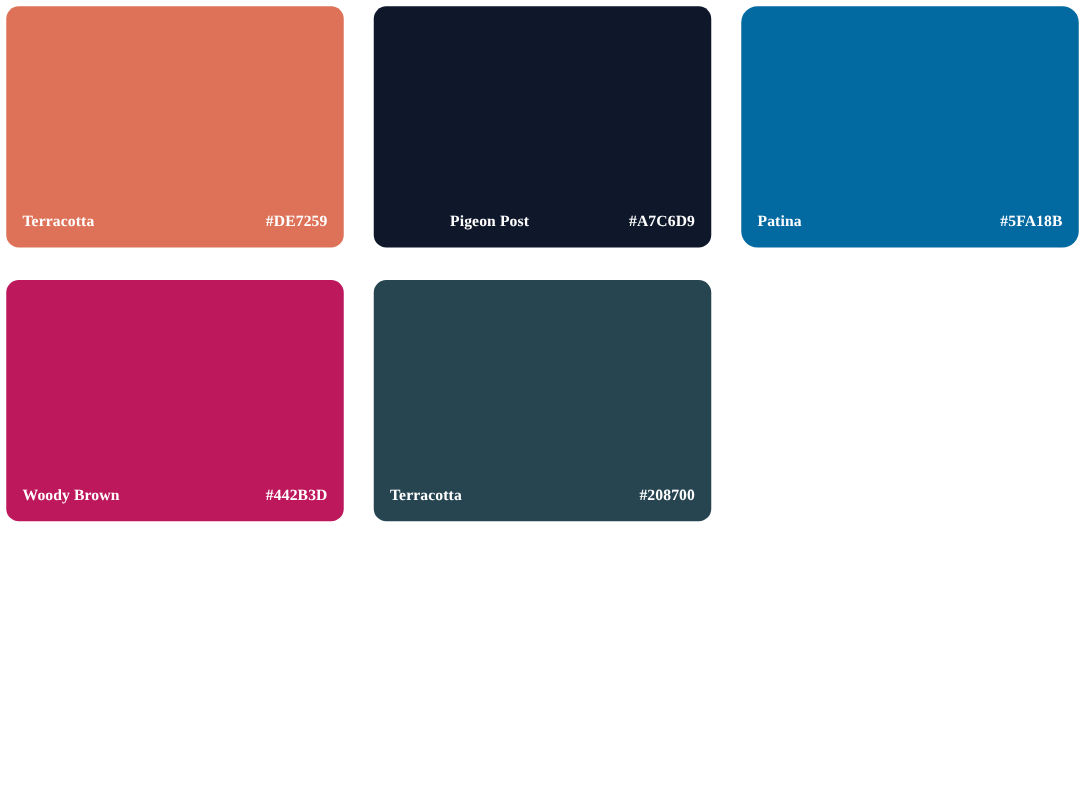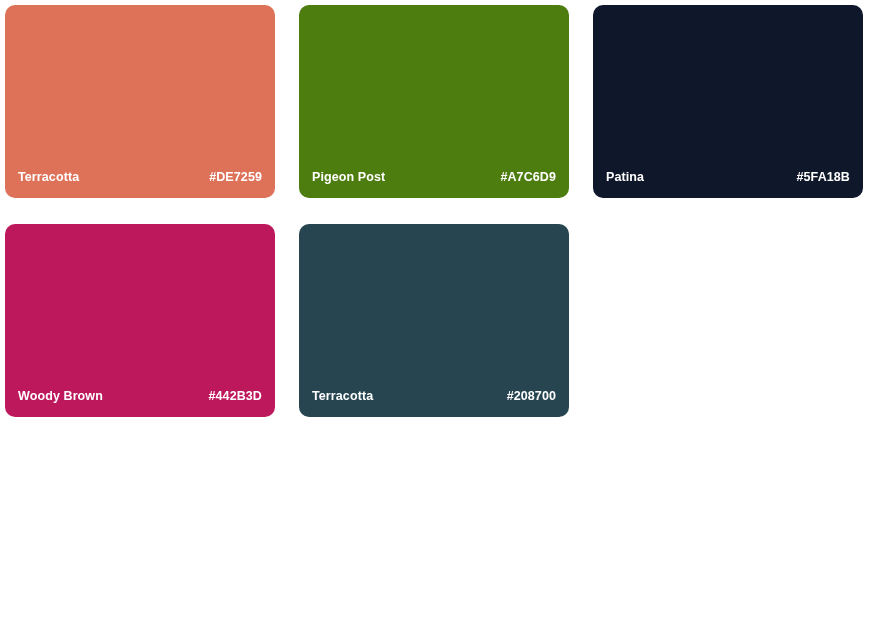--- a/index.html
+++ b/index.html
@@ -29,20 +29,21 @@
     display: flex;
     align-items: flex-end;
   }
 
   .swatch-label-row {
     width: 100%;
     display: flex;
     align-items: flex-end;
     justify-content: space-between;
     padding: 0 13px 13px 13px;
+    font-family: Liberation Serif, serif;
   }
 
   .swatch-name,
   .swatch-hex {
     font-size: 12.5px;
     font-weight: bold;
     line-height: 1.2;
     letter-spacing: 0.1px;
     white-space: nowrap;
   }
@@ -56,27 +57,27 @@
 </head>
 <body>
 
 <main id="palette-grid">
     <div class="swatch-card light-text" style="background: rgb(222, 114, 89);">
       <div class="swatch-label-row">
         <span class="swatch-name">Terracotta</span>
         <span class="swatch-hex">#DE7259</span>
       </div>
     </div>
-    <div class="swatch-card light-text" style="background: #4d7c0f;">
+    <div class="swatch-card light-text" style="background: #0f172a; padding-left: 48px;">
       <div class="swatch-label-row">
         <span class="swatch-name">Pigeon Post</span>
         <span class="swatch-hex">#A7C6D9</span>
       </div>
     </div>
-    <div class="swatch-card light-text" style="background: #0f172a;">
+    <div class="swatch-card light-text" style="background: #0369a1; border-radius: 13px;">
       <div class="swatch-label-row">
         <span class="swatch-name">Patina</span>
         <span class="swatch-hex">#5FA18B</span>
       </div>
     </div>
     <div class="swatch-card light-text" style="background: #be185d;">
       <div class="swatch-label-row">
         <span class="swatch-name">Woody Brown</span>
         <span class="swatch-hex">#442B3D</span>
       </div>

